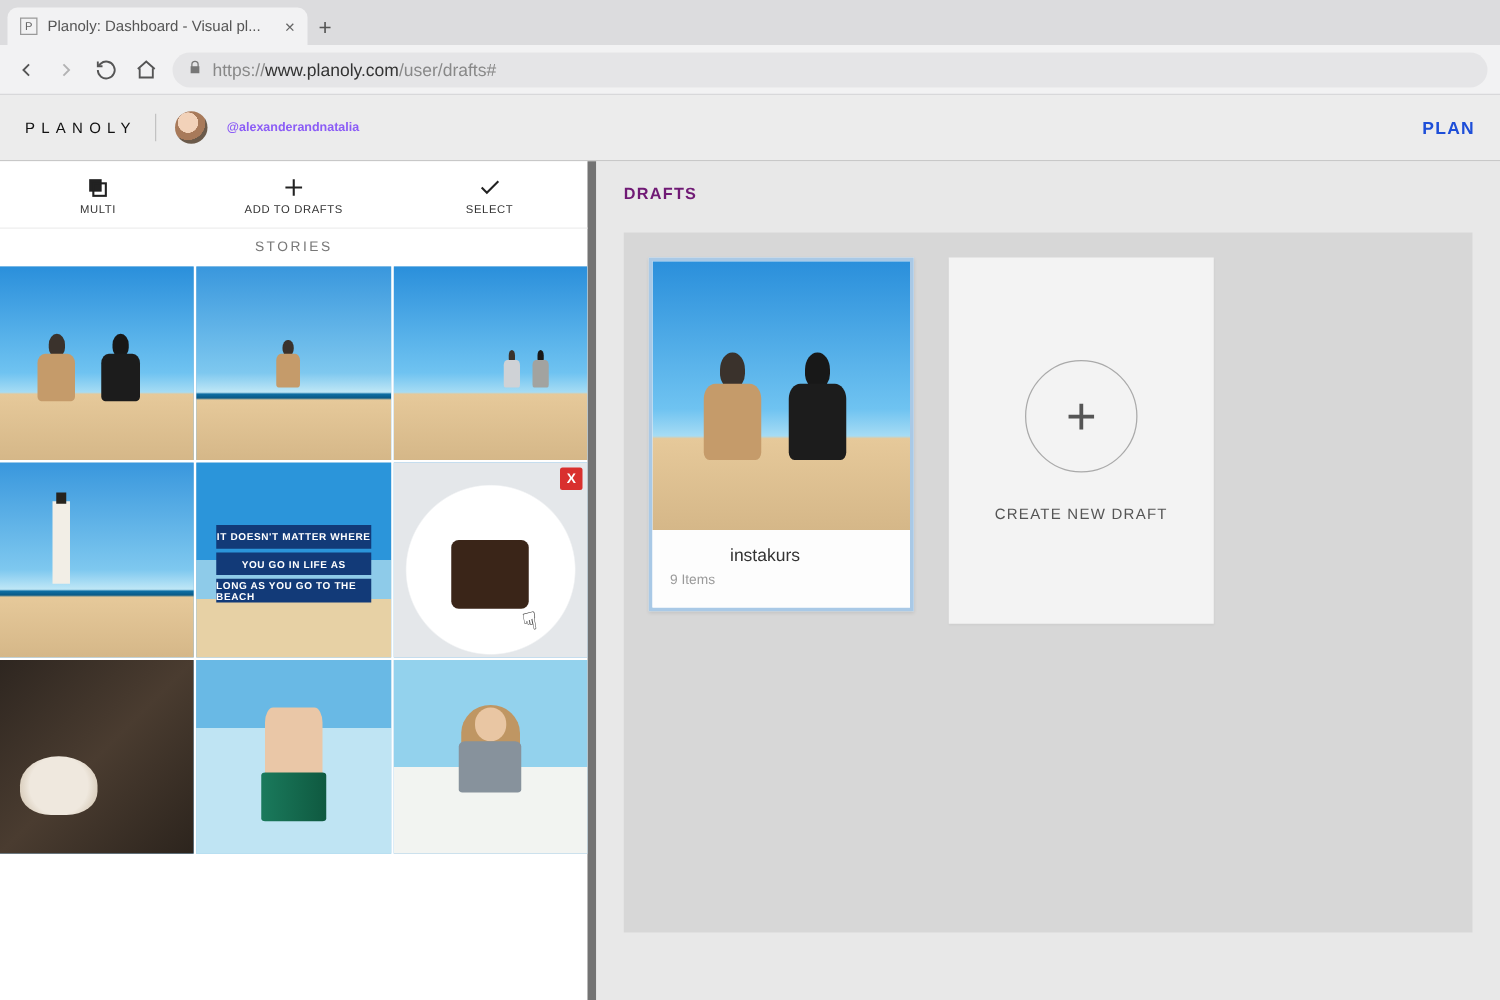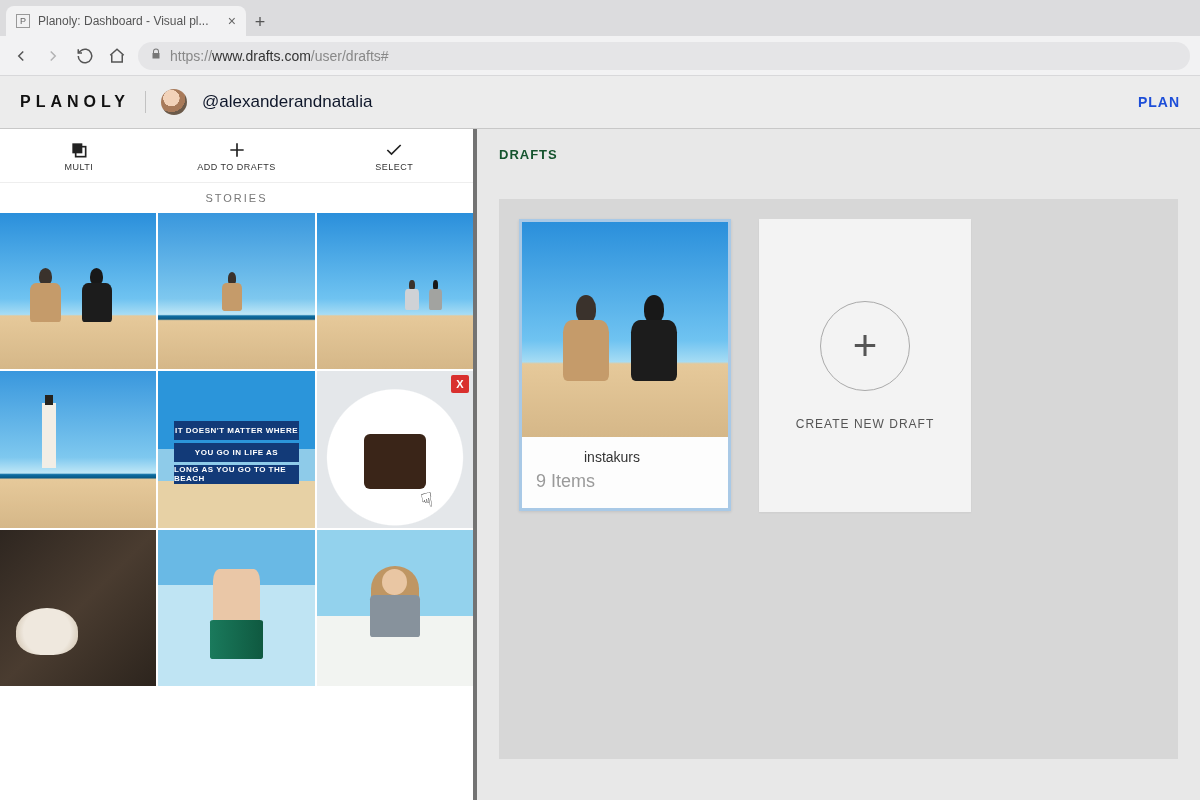--- a/index.html
+++ b/index.html
@@ -80,51 +80,51 @@
   .app-header {
     height: 53px;
     background: #ececec;
     border-bottom: 1px solid #c8c8c8;
     display: flex;
     align-items: center;
     padding: 0 20px;
     gap: 15px;
   }
   .logo {
-    font-weight: 700;
+    font-weight: 400;
     letter-spacing: 5px;
-    font-size: 16px;
+    font-size: 12px;
     color: #111;
   }
   .divider-v {
     width: 1px; height: 22px; background: #c2c2c2;
   }
   .avatar {
     width: 26px; height: 26px; border-radius: 50%;
     background: radial-gradient(circle at 40% 35%, #f2d2b9 0 35%, #a87a5a 36% 60%, #6b5a4a 61% 100%);
   }
-  .username { font-size: 17px; color: #0f172a; }
+  .username { font-size: 10px; color: #8b5cf6; font-weight: bold; }
   .header-right {
     margin-left: auto;
     font-size: 14px;
     font-weight: 600;
     letter-spacing: 1px;
     color: #1d4ed8;
     cursor: pointer;
   }
 
   
   .main {
     display: flex;
     height: calc(800px - 36px - 40px - 53px);
   }
   .left-panel {
     width: 477px;
     background: #fff;
-    border-right: 4px solid #737373;
+    border-right: 7px solid #737373;
     display: flex;
     flex-direction: column;
   }
   .action-row {
     display: flex;
     height: 54px;
     border-bottom: 1px solid #eee;
   }
   .action-item {
     flex: 1;
@@ -255,22 +255,22 @@
   
   .right-panel {
     flex: 1;
     padding: 18px 22px;
     background: #e8e8e8;
   }
   .drafts-title {
     font-size: 13px;
     font-weight: 700;
     letter-spacing: 1px;
-    color: #14532d;
-    margin-bottom: 37px;
+    color: #701a75;
+    margin-bottom: 24px;
   }
   .drafts-area {
     background: #d7d7d7;
     padding: 20px;
     display: flex;
     gap: 28px;
     align-items: flex-start;
     height: 560px;
   }
   .draft-card {
@@ -283,21 +283,21 @@
     height: 215px;
     position: relative;
     overflow: hidden;
   }
   .draft-thumb .person{ width:32%; height:52%; bottom:14%;}
   .draft-meta {
     padding: 12px 14px 16px;
     background: #fdfdfd;
   }
   .draft-name { font-size: 14px; color: #333; margin-bottom: 6px; padding-left: 48px; }
-  .draft-count { font-size: 18px; color: #9a9a9a; }
+  .draft-count { font-size: 11px; color: #9a9a9a; }
 
   .new-draft {
     width: 212px;
     height: 293px;
     background: #f3f3f3;
     display: flex;
     flex-direction: column;
     align-items: center;
     justify-content: center;
     gap: 26px;
@@ -355,21 +355,21 @@
         <path d="M5 10v10h14V10"></path>
       </svg>
   </div>
   <div class="address-bar">
     <span class="lock-icon">
       <svg width="12" height="12" viewBox="0 0 24 24" fill="currentColor">
           <path d="M6 10V7a6 6 0 1 1 12 0v3h1v11H5V10h1zm2 0h8V7a4 4 0 1 0-8 0v3z"></path>
         </svg>
     </span>
     <span>
-      <span class="url-prefix">https://</span><span class="url-main">www.drafts.com</span><span class="url-suffix">/user/drafts#</span>
+      <span class="url-prefix">https://</span><span class="url-main">www.planoly.com</span><span class="url-suffix">/user/drafts#</span>
     </span>
   </div>
 </div>
 
 <div class="app-header">
   <div class="logo">PLANOLY</div>
   <div class="divider-v"></div>
   <div class="avatar"></div>
   <div class="username">@alexanderandnatalia</div>
   <div class="header-right">PLAN</div>

